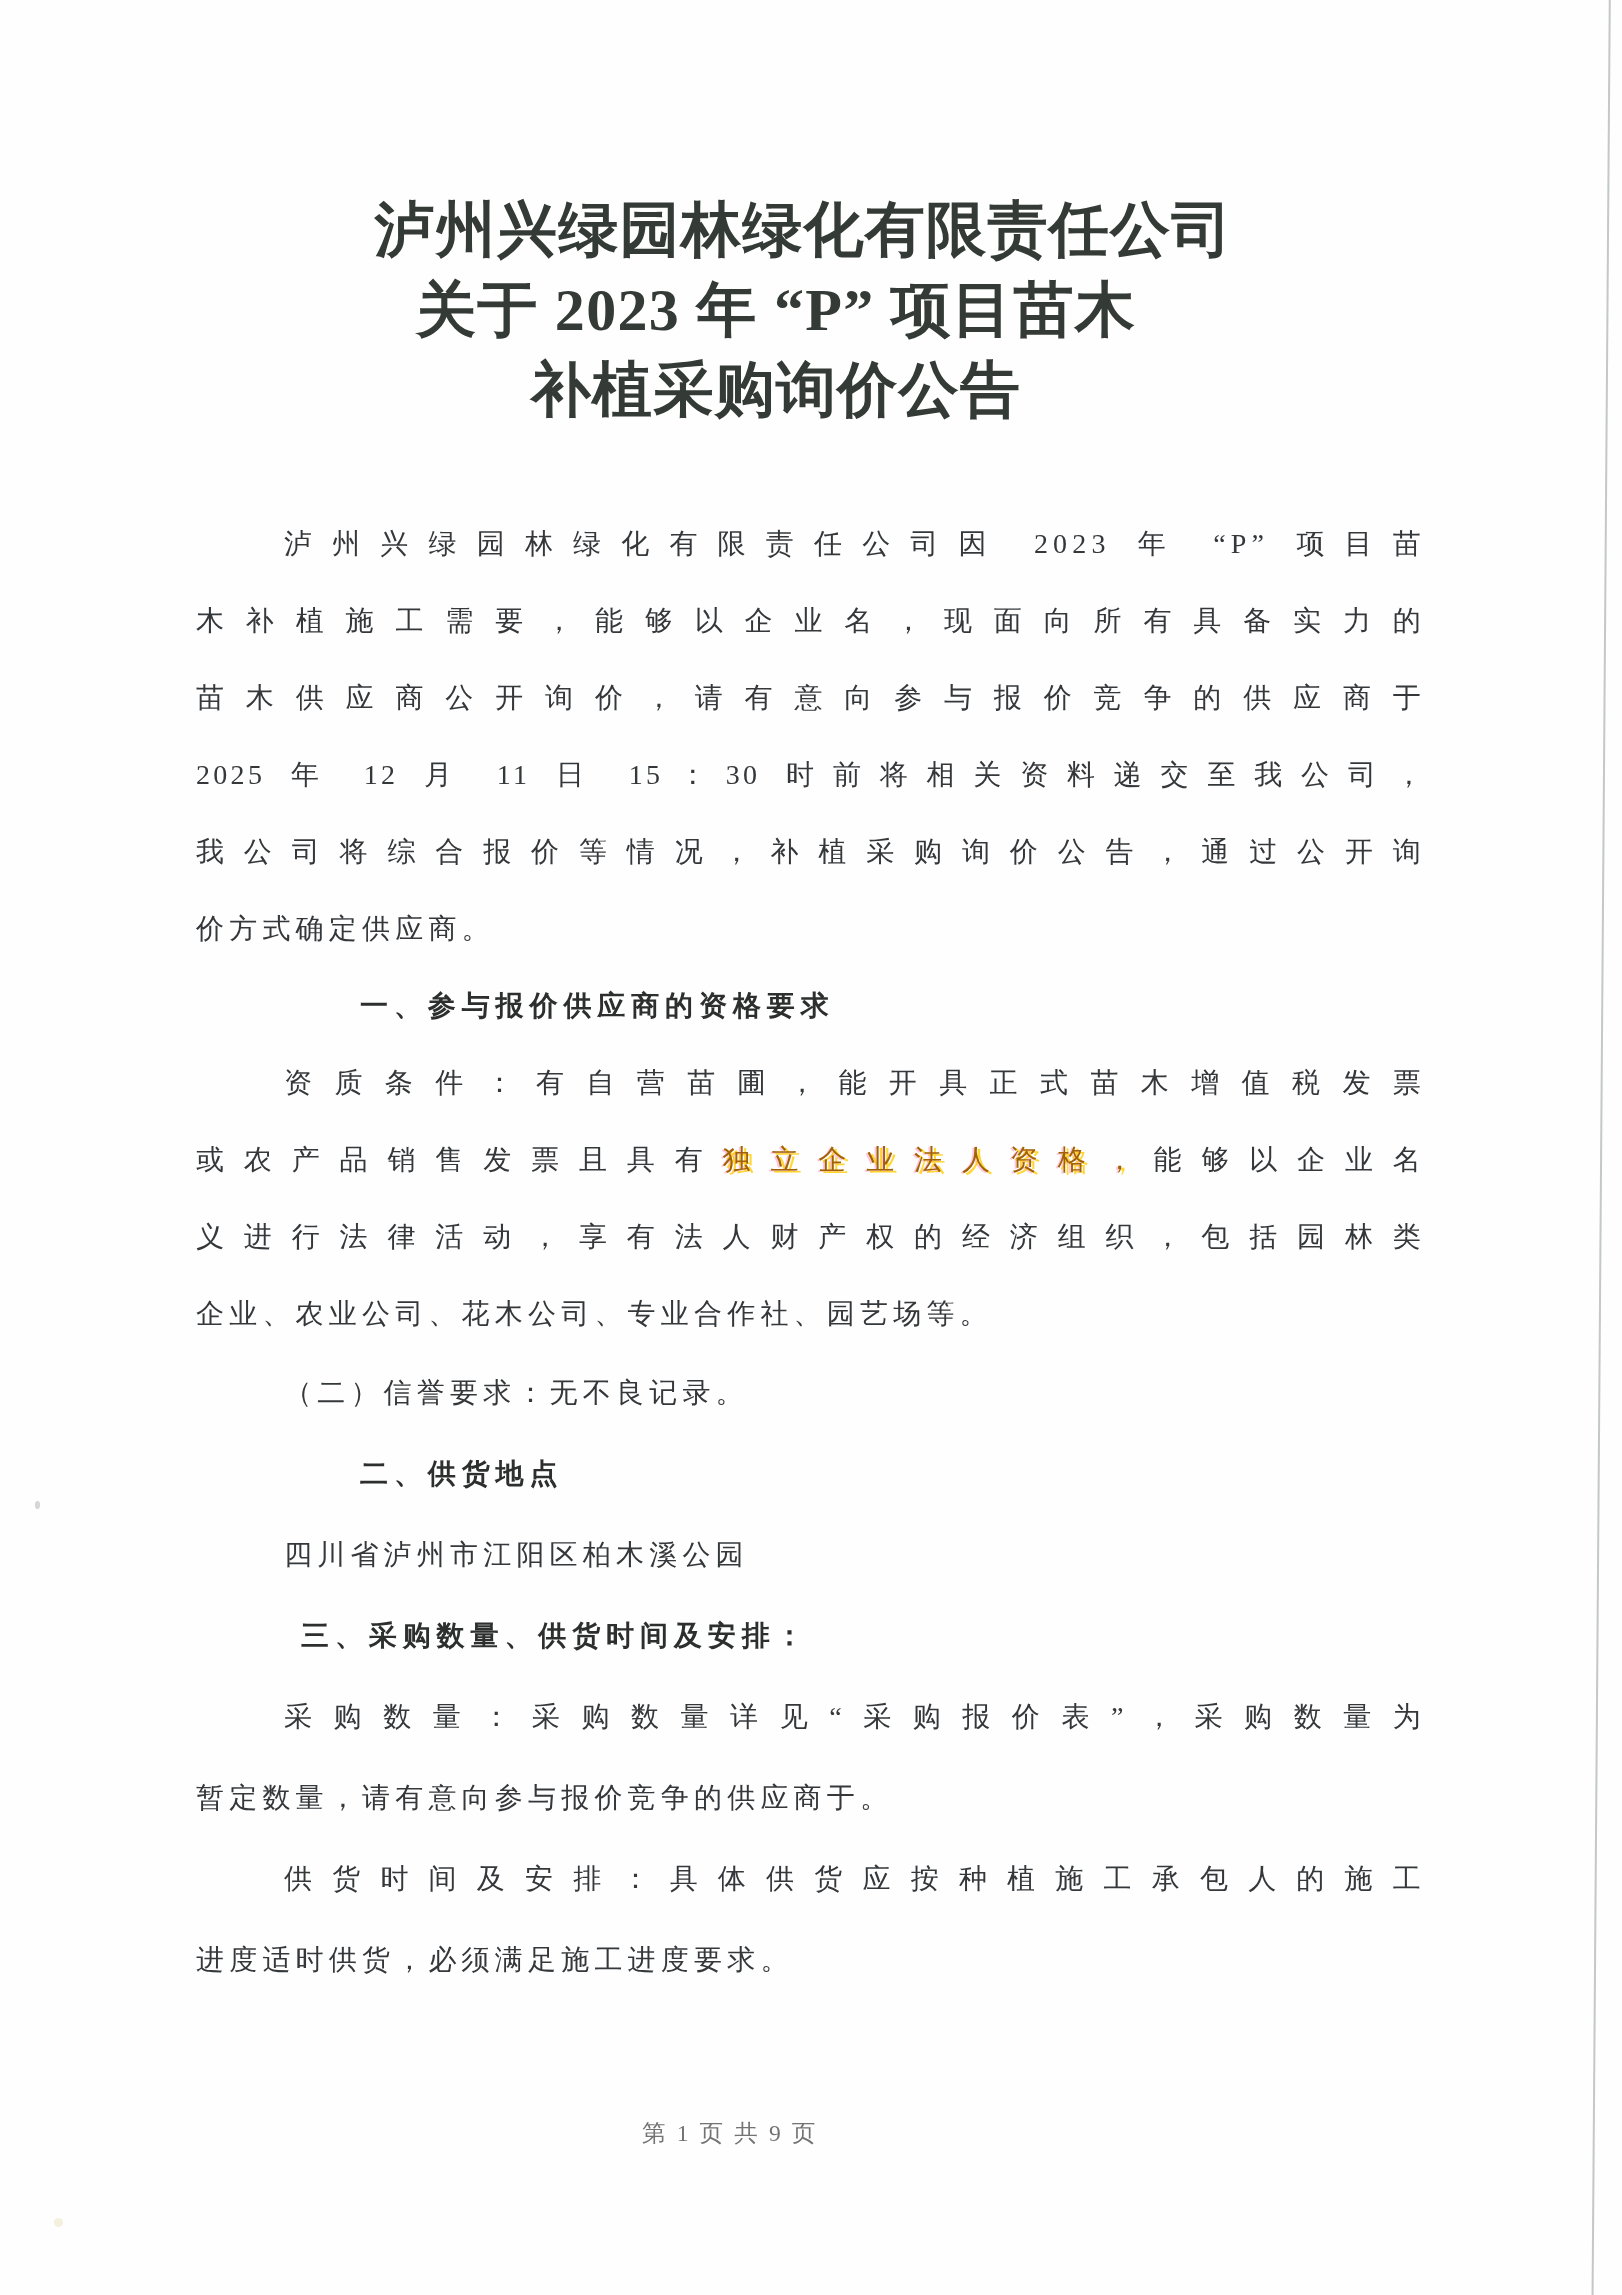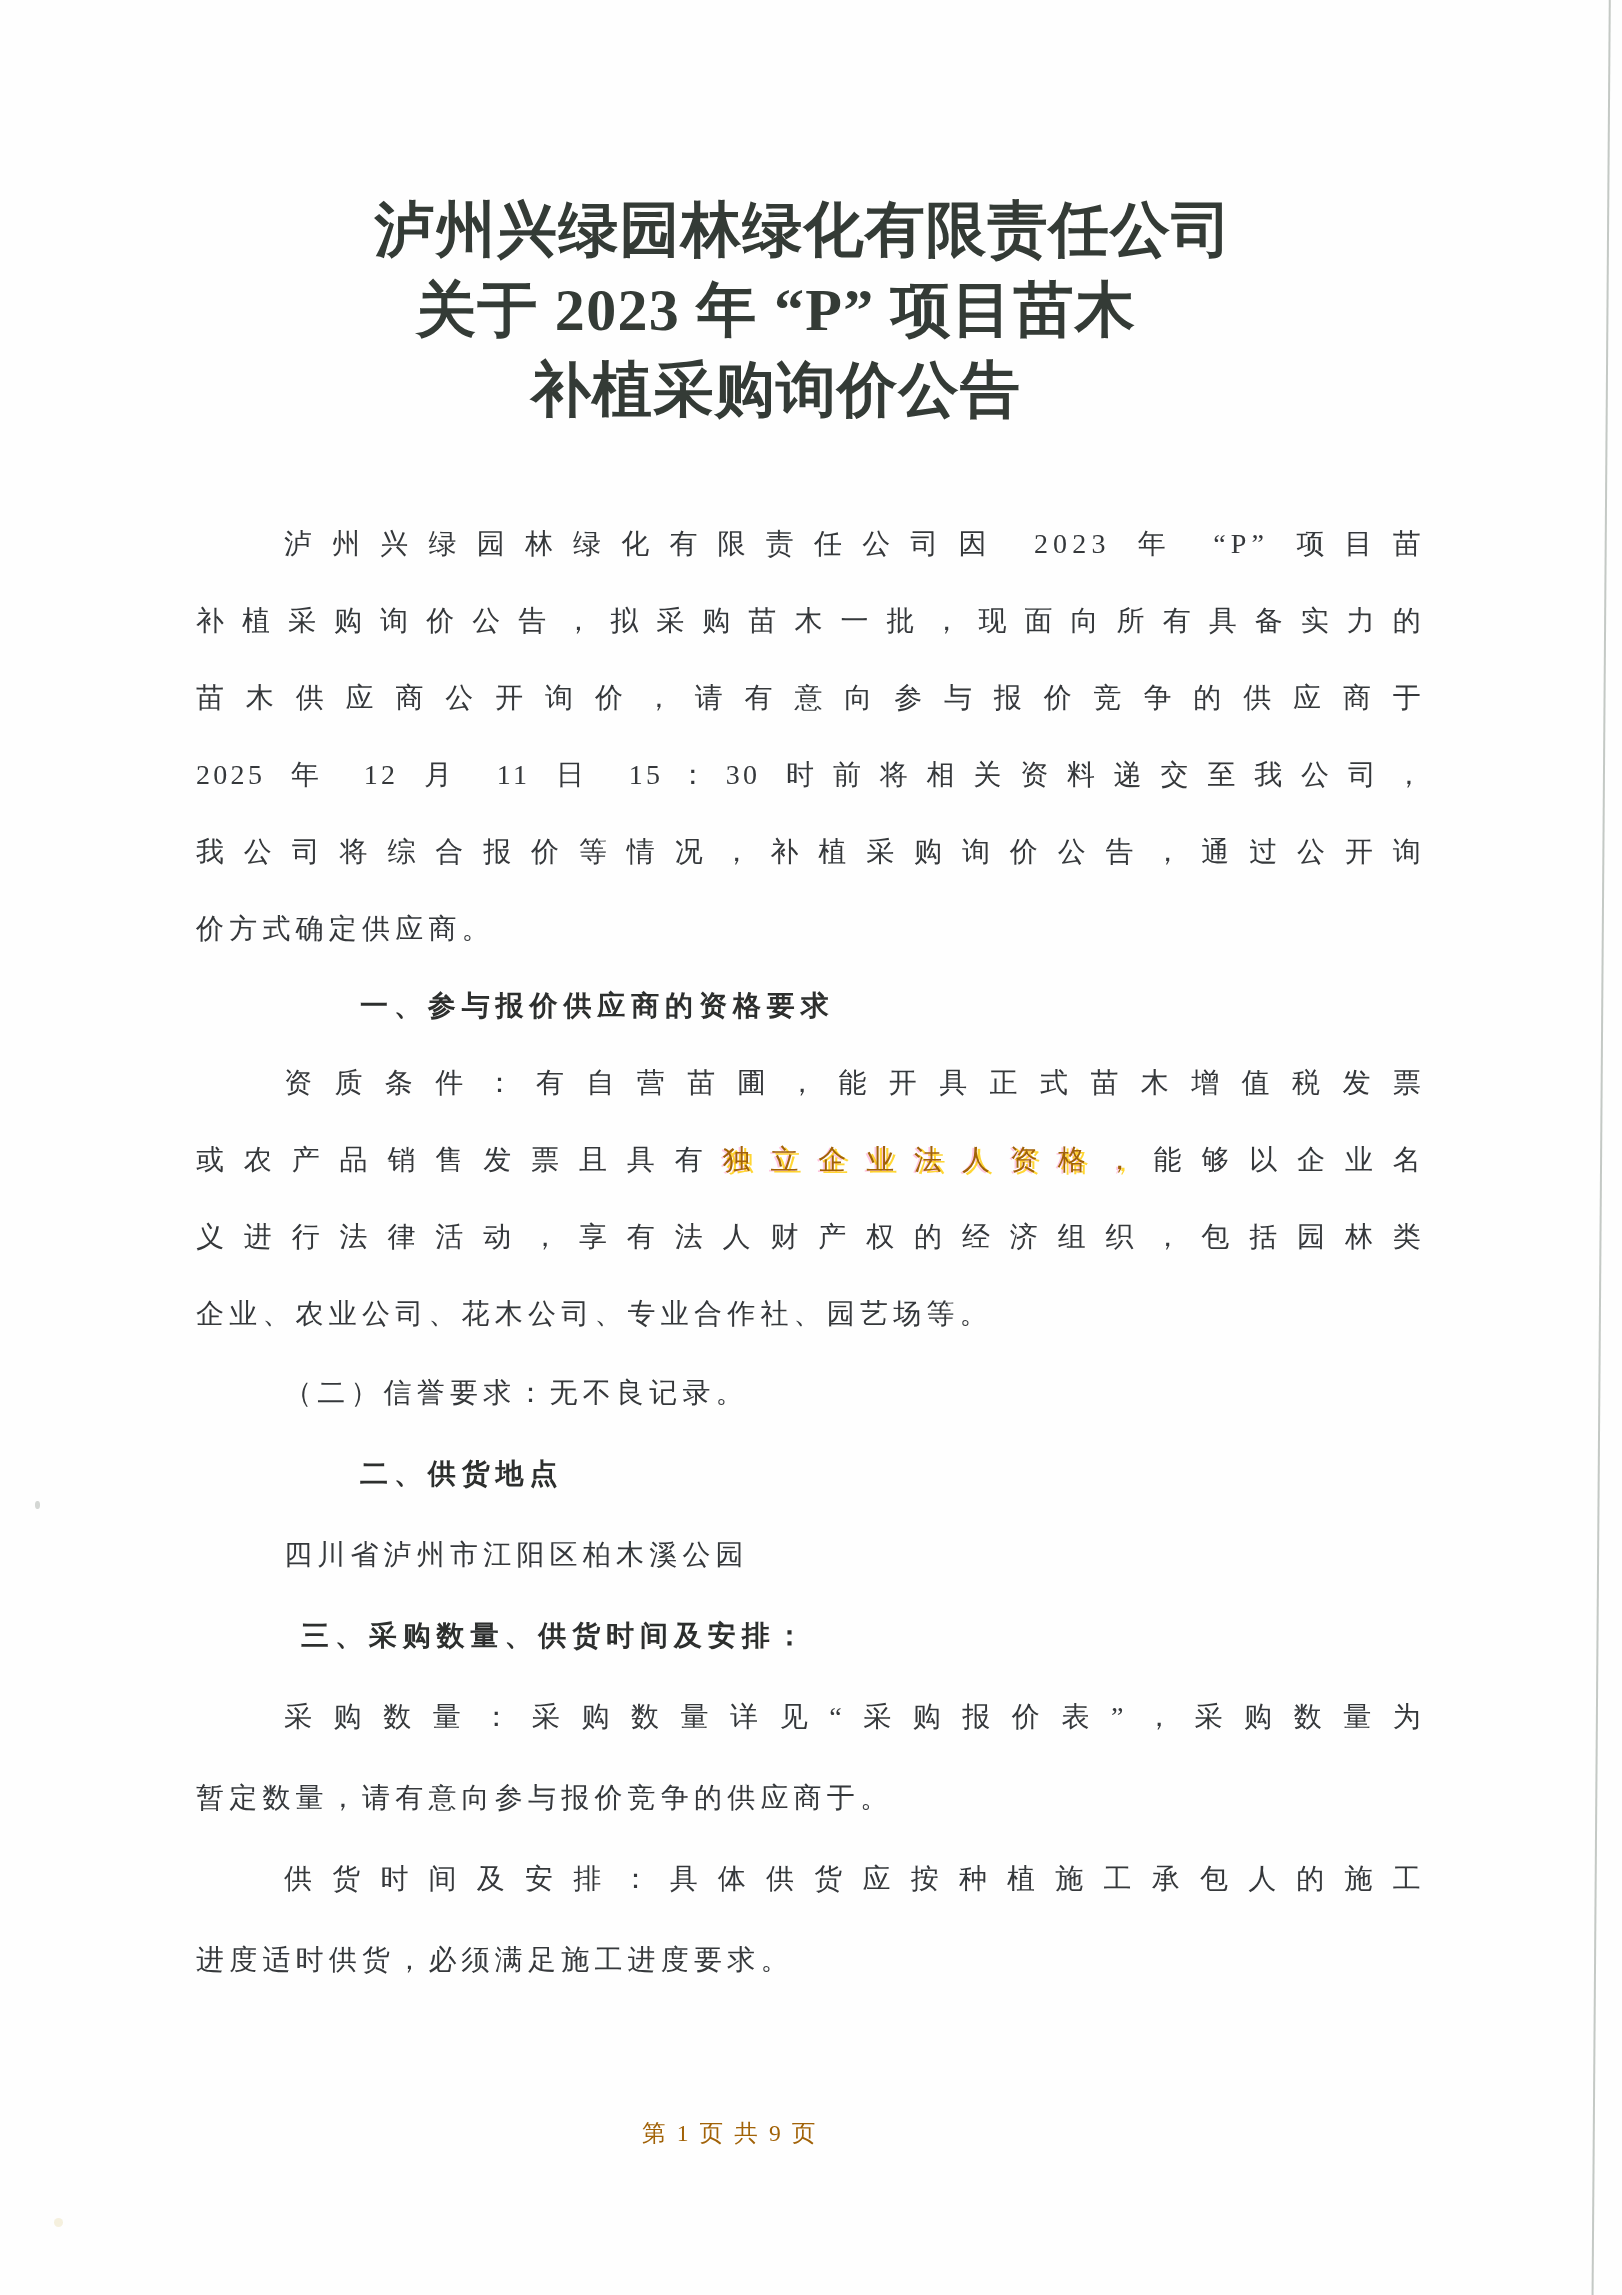--- a/index.html
+++ b/index.html
@@ -92,21 +92,21 @@
 
   
   .footer {
     position: absolute;
     left: 730px;
     top: 2119px;
     transform: translateX(-50%);
     font-size: 23.6px;
     line-height: 29px;
     letter-spacing: 2.6px;
-    color: #a16207;
+    color: #737373;
     white-space: nowrap;
   }
 </style>
 </head>
 <body>
 
 <div class="page">
 
   <div class="artifact-vline"></div>
   <div class="speck s1"></div>
@@ -114,21 +114,21 @@
 
   <header class="title">
     <div class="t-line">泸州兴绿园林绿化有限责任公司</div>
     <div class="t-line shift">关于 2023 年 “P” 项目苗木</div>
     <div class="t-line shift">补植采购询价公告</div>
   </header>
 
   <main class="doc-body">
 
     <div class="bl ind2 just">泸州兴绿园林绿化有限责任公司因 2023 年 “P” 项目苗</div>
-    <div class="bl just">补植采购询价公告，拟采购苗木一批，现面向所有具备实力的</div>
+    <div class="bl just">木补植施工需要，能够以企业名，现面向所有具备实力的</div>
     <div class="bl just">苗木供应商公开询价，请有意向参与报价竞争的供应商于</div>
     <div class="bl just tight">2025 年 12 月 11 日 15：30 时前将相关资料递交至我公司，</div>
     <div class="bl just">我公司将综合报价等情况，补植采购询价公告，通过公开询</div>
     <div class="bl">价方式确定供应商。</div>
 
     <div class="bl h ind-h">一、参与报价供应商的资格要求</div>
     <div class="bl ind2 just">资质条件：有自营苗圃，能开具正式苗木增值税发票</div>
     <div class="bl just"><span>或农产品销售发票且具有</span><span class="hl">独立企业法人资格，</span><span>能够以企业名</span></div>
     <div class="bl just">义进行法律活动，享有法人财产权的经济组织，包括园林类</div>
     <div class="bl">企业、农业公司、花木公司、专业合作社、园艺场等。</div>

